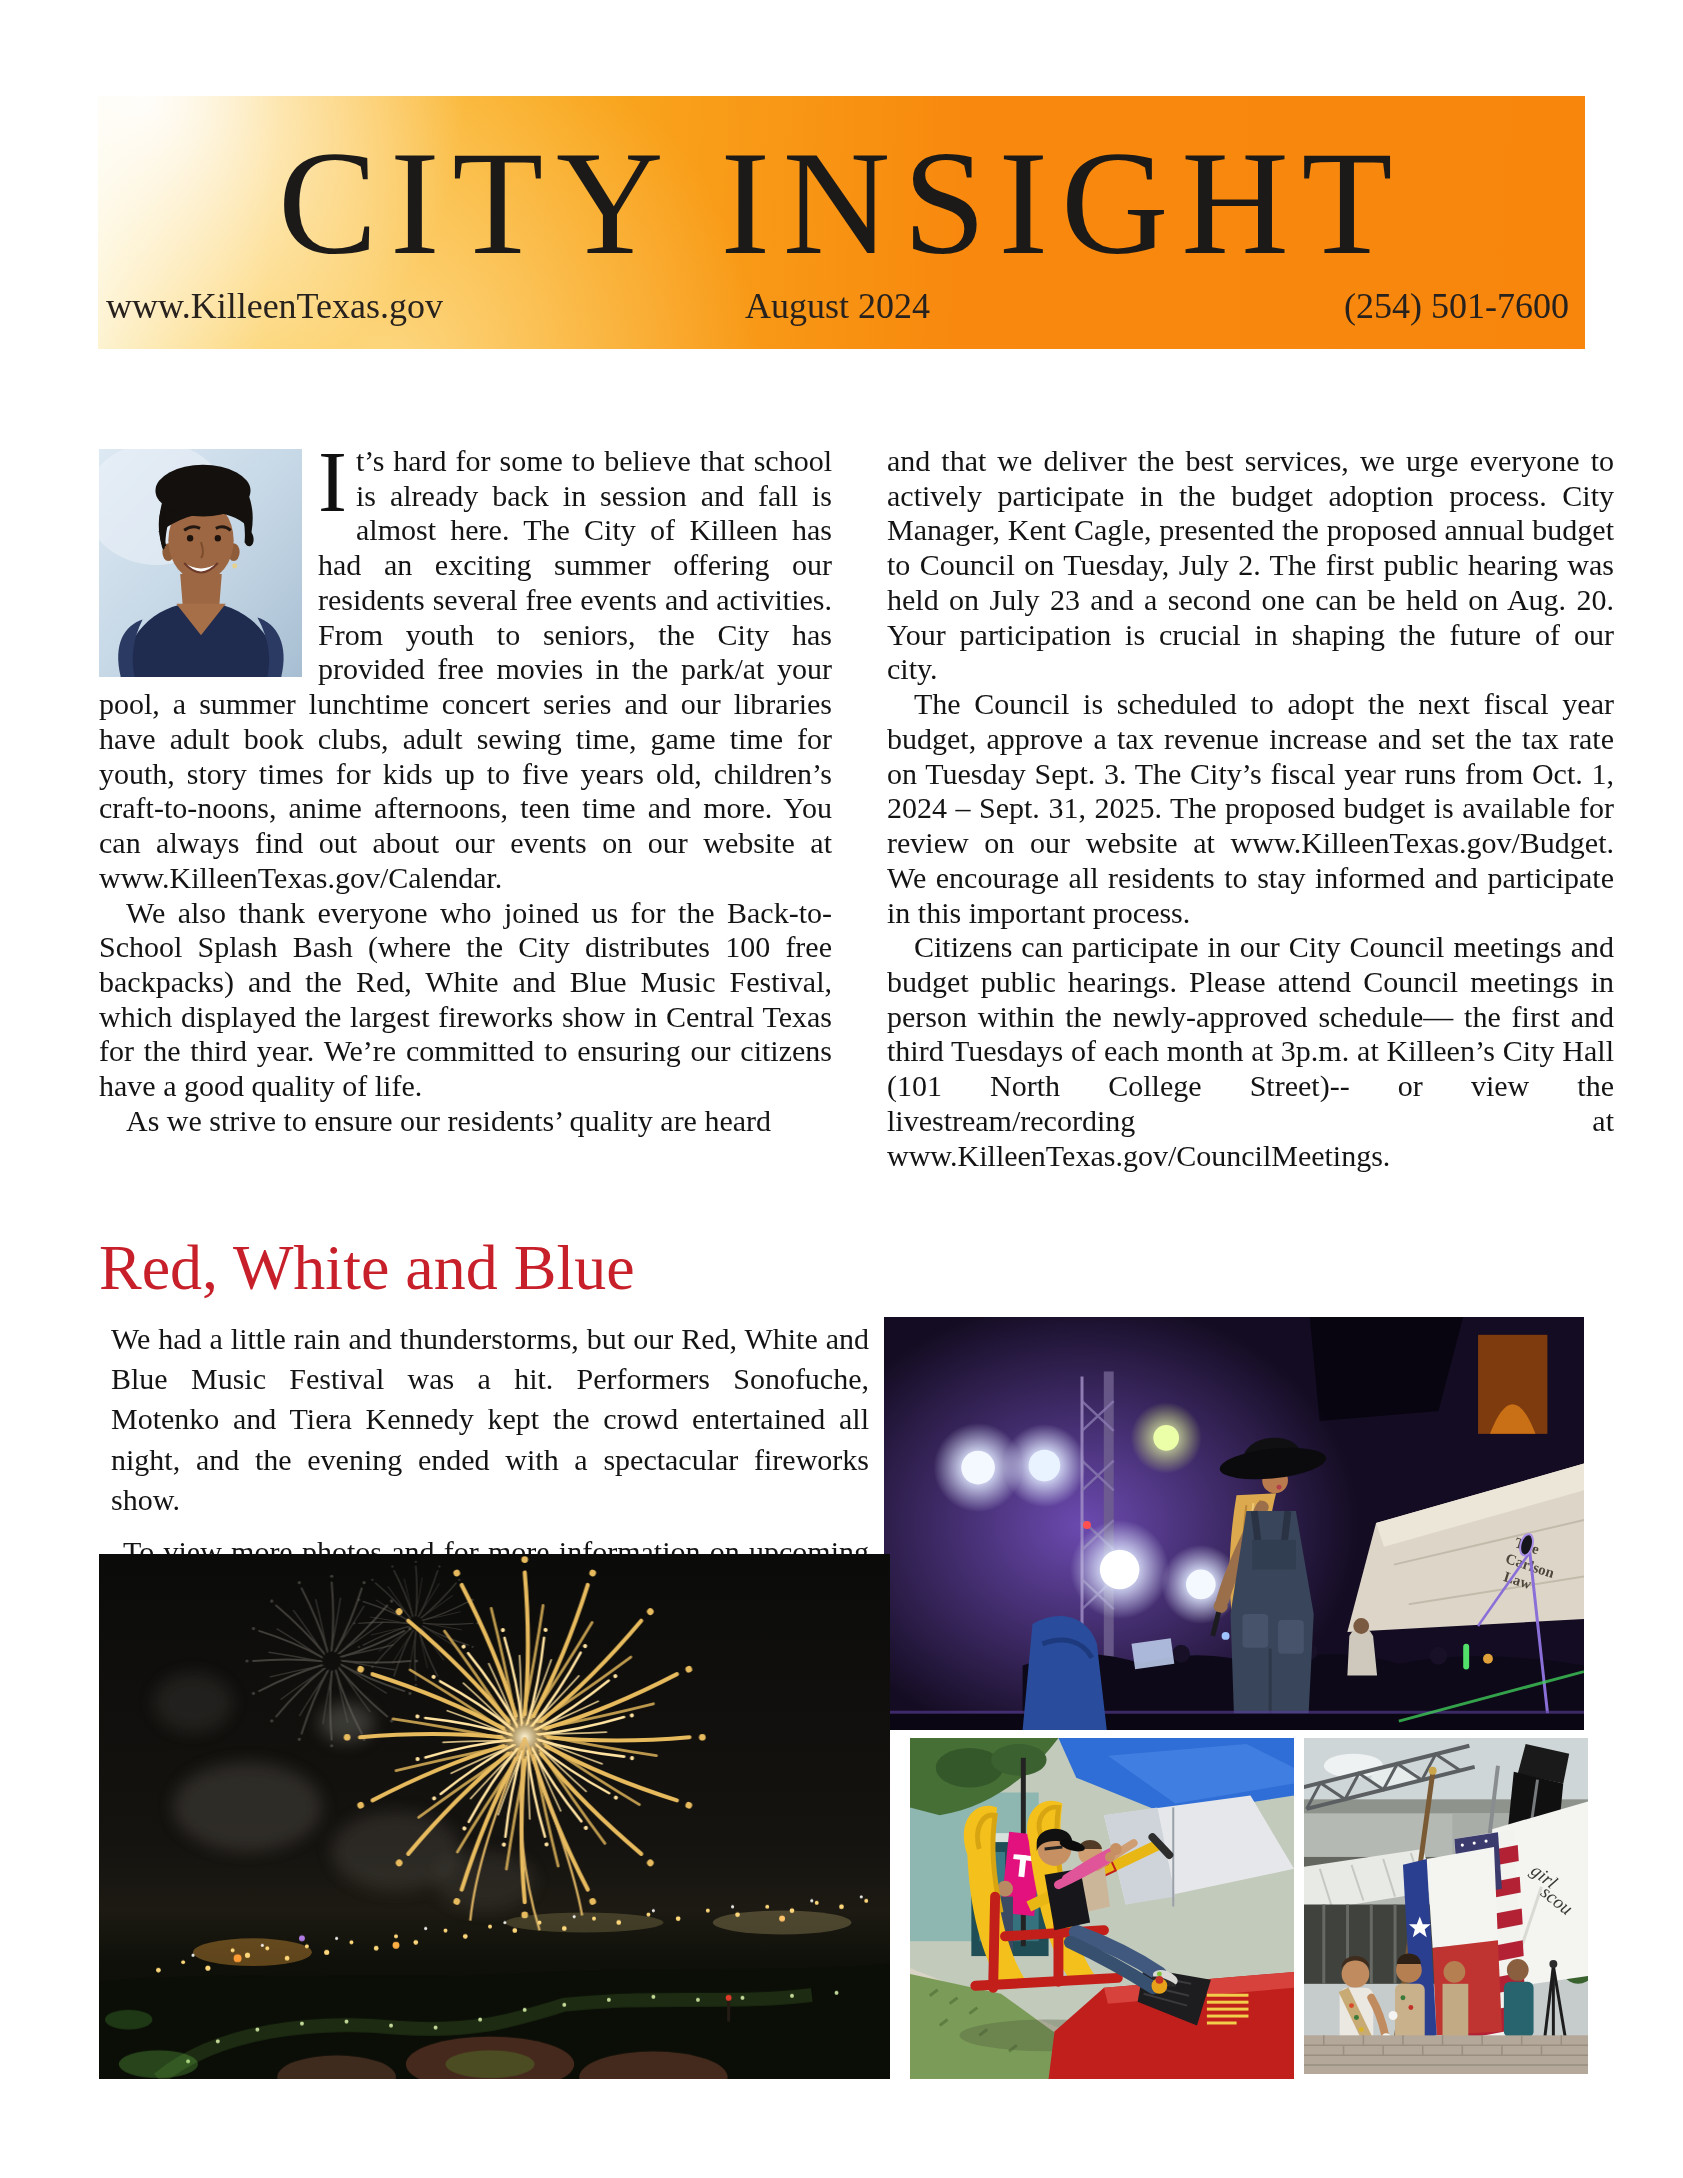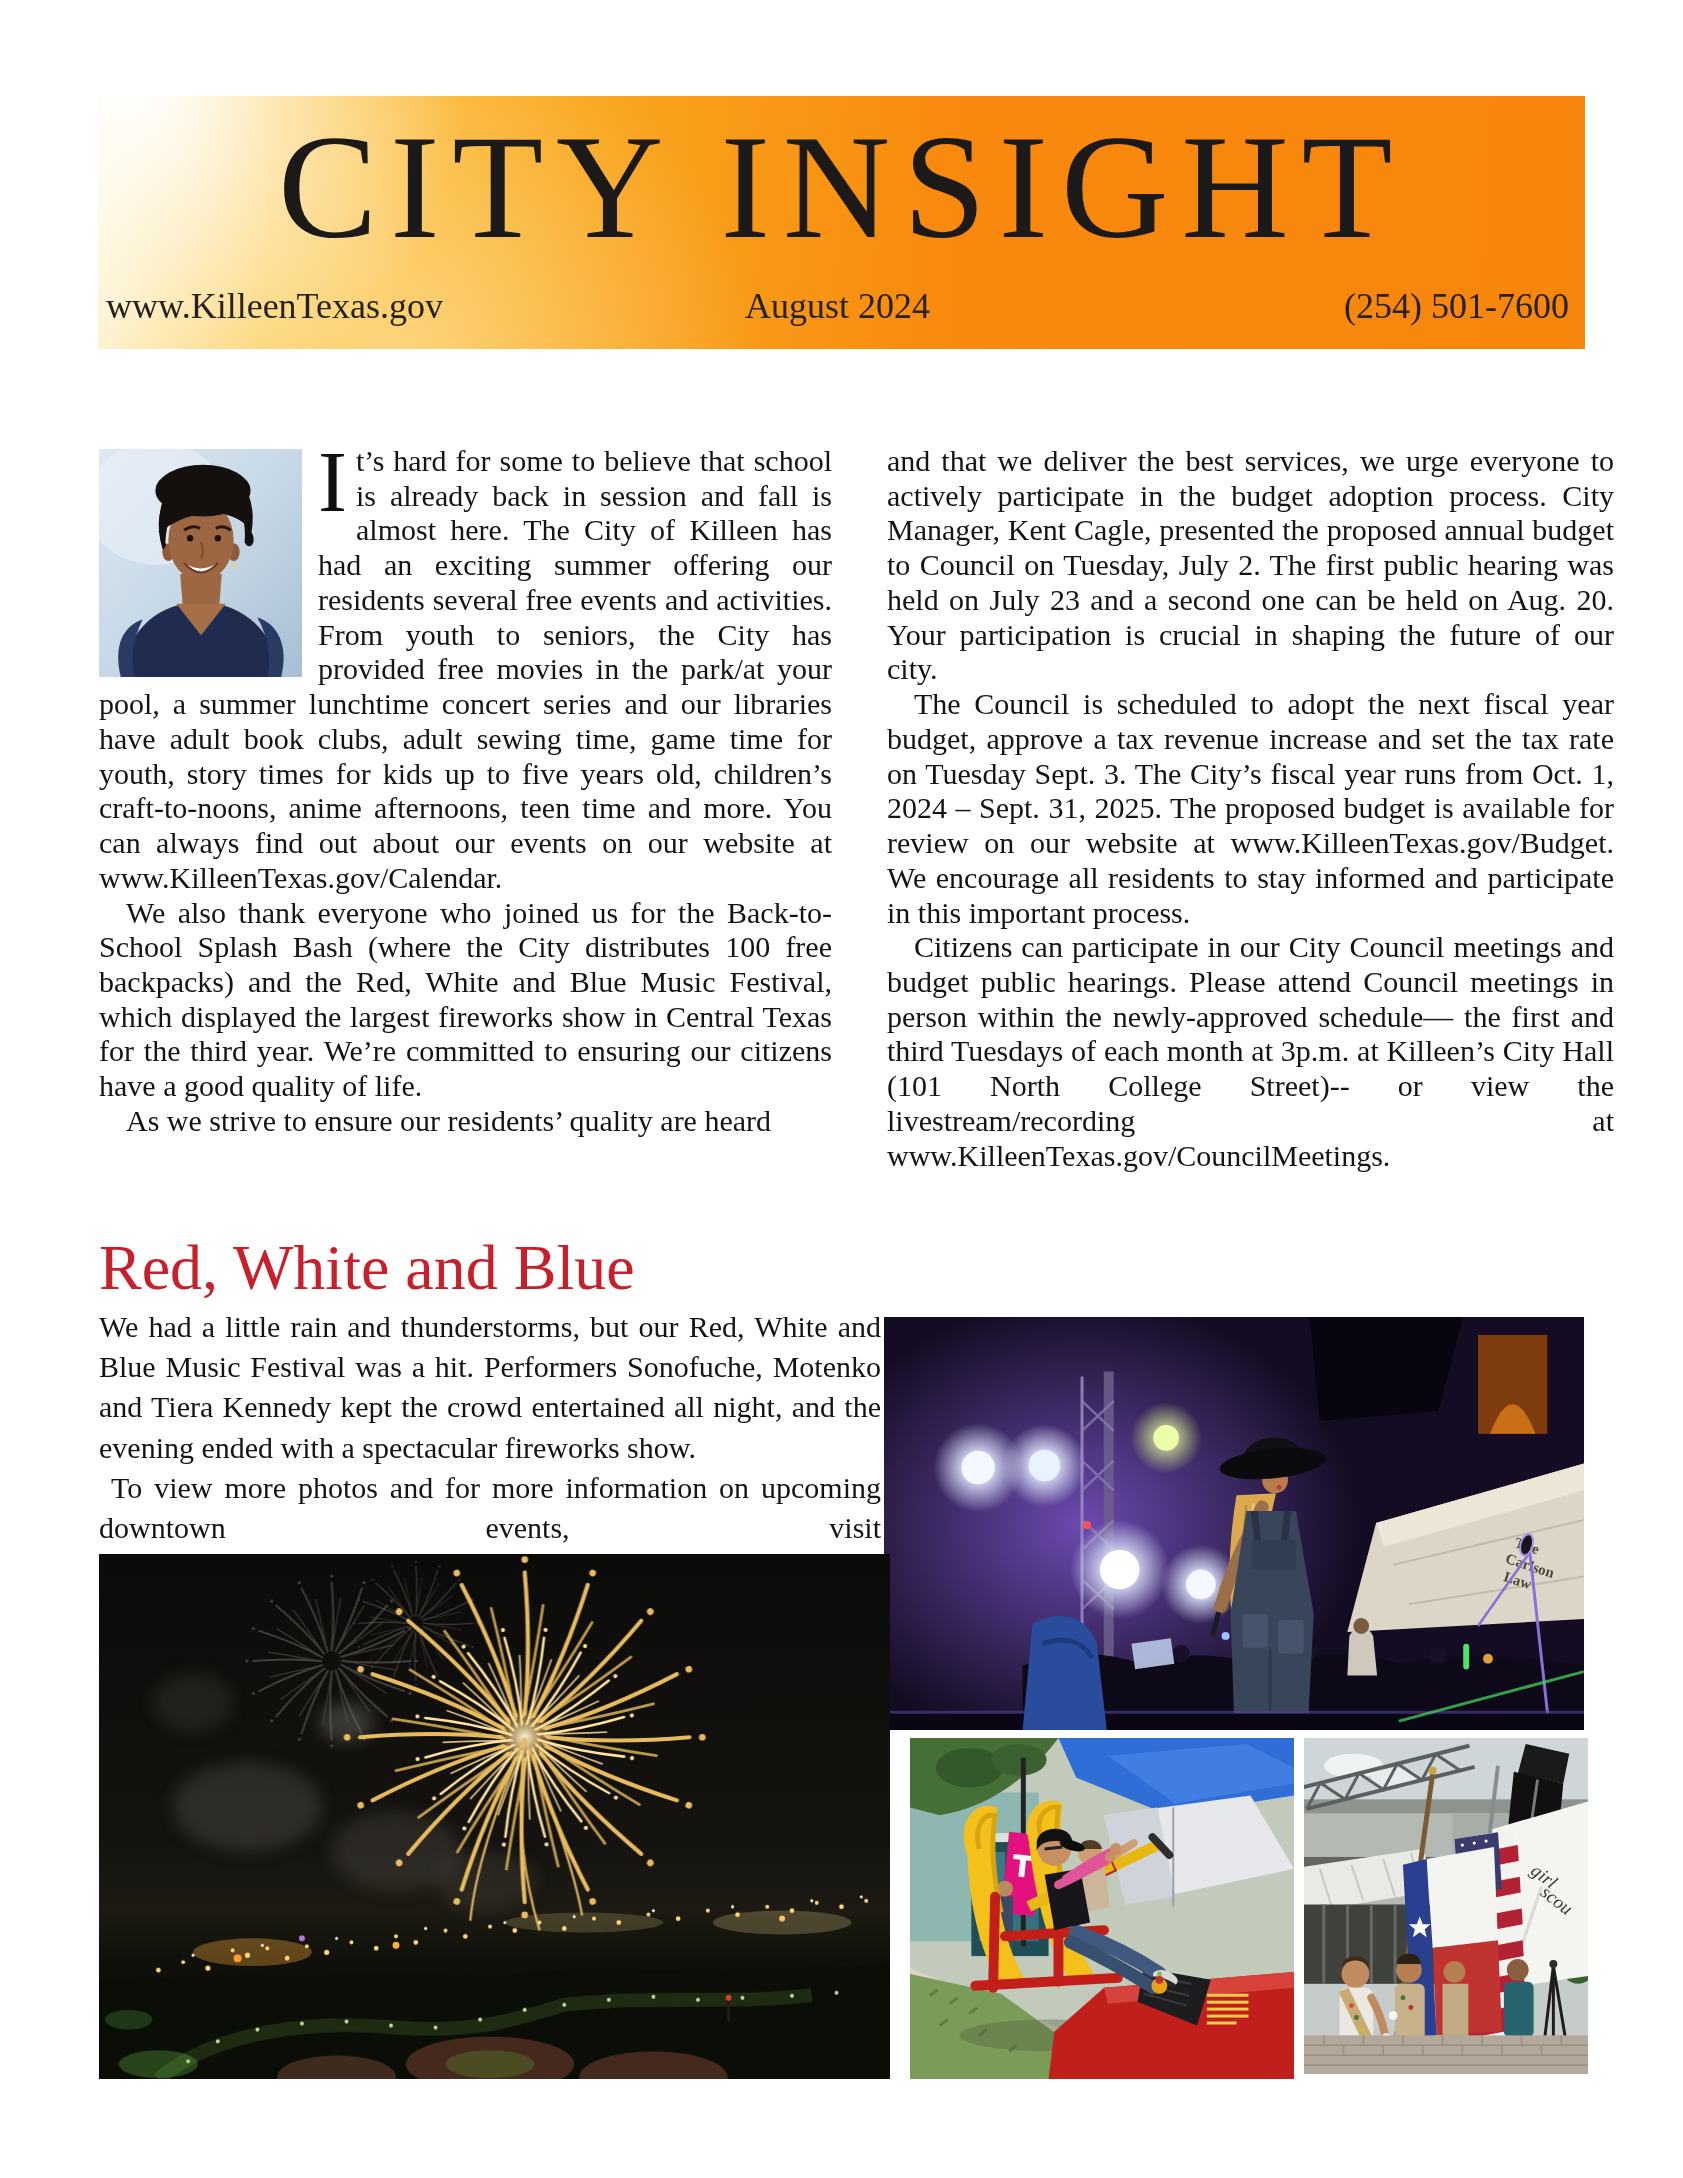--- a/index.html
+++ b/index.html
@@ -6,21 +6,21 @@
   body{width:1683px;height:2178px;position:relative;font-family:"Liberation Serif", serif;color:#151515;}
   .page{position:absolute;inset:0;overflow:hidden;}
 
   
   .banner{position:absolute;left:98px;top:96px;width:1487px;height:253px;
     background:
       radial-gradient(circle at 3% 0%, rgba(255,255,255,.95) 0%, rgba(255,255,255,0) 22%),
       radial-gradient(circle at 20% 110%, rgba(255,240,190,.55) 0%, rgba(255,240,190,0) 30%),
       linear-gradient(93deg,#fdf4d2 0%,#fbc445 12%,#f9a71e 32%,#f8890e 58%,#f8860d 100%);}
   .banner-title{margin:0;text-align:center;font-size:149px;line-height:1;letter-spacing:.085em;
-    color:#1c1a18;padding-top:16px;font-weight:normal;}
+    color:#1c1a18;padding-top:32px;font-weight:normal;}
   .banner-info{position:absolute;left:0;right:0;bottom:22px;display:flex;align-items:baseline;
     font-size:36px;color:#27221e;padding:0 16px 0 8px;}
   .banner-info .bi{flex:1;}
   .bi-center{text-align:center;}
   .bi-right{text-align:right;}
 
   
   .headline{position:absolute;left:99px;margin:0;font-weight:normal;font-size:64px;line-height:1.05;
     color:#c8202a;white-space:nowrap;}
   #mayor-headline{top:359px;}
@@ -31,21 +31,21 @@
   #col-1{left:99px;width:733px;}
   #col-2{left:887px;width:727px;}
   .col p{margin:0;}
   .indent{text-indent:27px;}
   .dropcap{float:left;font-size:87px;line-height:.76;padding:5px 9px 0 0;color:#111;}
   .mayor-photo{float:left;width:203px;height:228px;margin:5px 16px 6px 0;}
   .mayor-photo svg{display:block;width:100%;height:100%;}
 
   .rwb-text{position:absolute;left:99px;top:1307px;width:782px;font-size:30px;line-height:1.34;
     text-align:justify;color:#141414;}
-  .rwb-text p{margin:0;}
+  .rwb-text p{margin:12px;}
   .small-indent{text-indent:12px;}
 
   
   .photo{position:absolute;overflow:hidden;background:#222;}
   .photo svg{display:block;width:100%;height:100%;}
   #stage-photo{left:884px;top:1317px;width:700px;height:413px;}
   #fireworks-photo{left:99px;top:1554px;width:791px;height:525px;}
   #ride-photo{left:910px;top:1738px;width:384px;height:341px;}
   #flags-photo{left:1304px;top:1738px;width:284px;height:336px;}
   .svgtext{font-family:"Liberation Serif", serif;}

